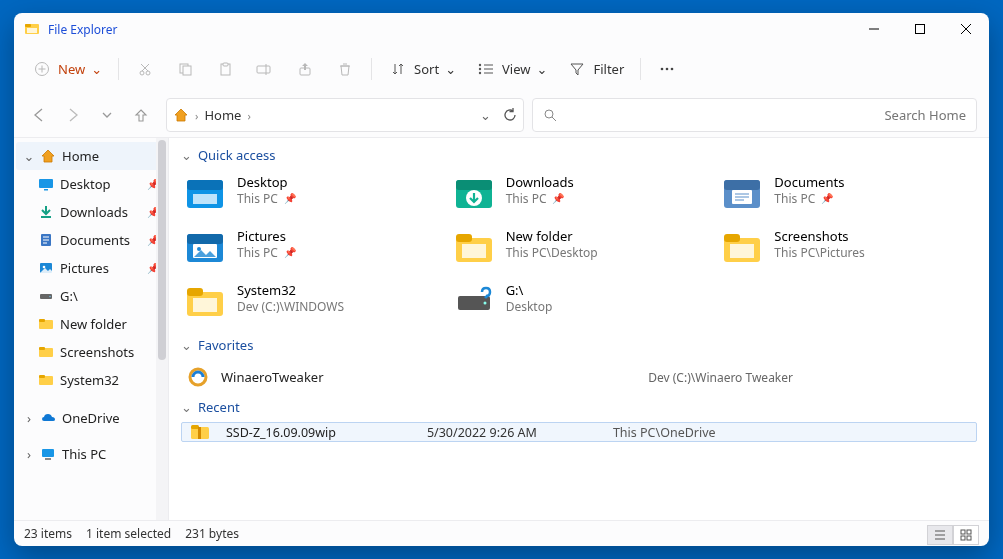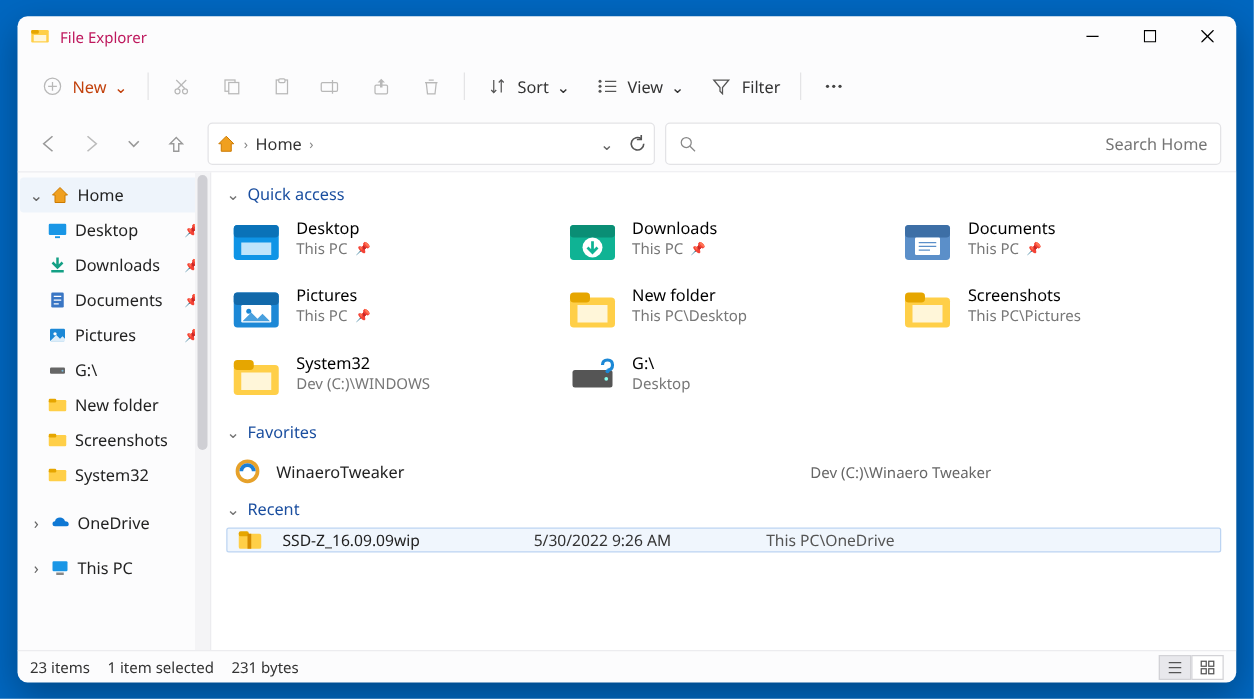--- a/index.html
+++ b/index.html
@@ -1,18 +1,18 @@
 <!DOCTYPE html>
 <html><head>
 <meta charset="utf-8">
 <style>
   *{box-sizing:border-box;margin:0;padding:0;font-family:"Segoe UI",system-ui,sans-serif;}
   body{background:#0067c0;display:flex;align-items:center;justify-content:center;width:1003px;height:559px;overflow:hidden;}
   .window{width:975px;height:533px;background:#fcfcfd;border-radius:8px;box-shadow:0 10px 30px rgba(0,0,0,.3);display:flex;flex-direction:column;overflow:hidden;position:relative;}
-  .titlebar{height:32px;display:flex;align-items:center;padding-left:10px;font-size:12px;color:#be185d;}
+  .titlebar{height:32px;display:flex;align-items:center;padding-left:10px;font-size:12px;color:#1d4ed8;}
   .titlebar .app-icon{width:16px;height:16px;margin-right:8px;}
   .titlebar .title{flex:1;}
   .win-controls{display:flex;height:100%;}
   .win-btn{width:46px;height:100%;display:flex;align-items:center;justify-content:center;color:#000;}
   .win-btn svg{display:block;}
   .toolbar{height:48px;display:flex;align-items:center;padding:0 10px;gap:4px;color:#9a9a9a;border-bottom:1px solid transparent;}
   .tb-btn{display:flex;align-items:center;gap:6px;padding:6px 8px;border-radius:4px;font-size:13px;color:#c2410c;}
   .tb-btn.dark{color:#333;}
   .tb-ico{width:20px;height:20px;display:flex;align-items:center;justify-content:center;}
   .tb-sep{width:1px;height:22px;background:#e4e4e6;margin:0 4px;}
@@ -40,21 +40,21 @@
   .qa-ico{width:44px;height:40px;display:flex;align-items:center;justify-content:center;}
   .qa-txt{display:flex;flex-direction:column;line-height:1.3;}
   .qa-name{color:#000;}
   .qa-sub{color:#777;font-size:12px;display:flex;align-items:center;gap:6px;}
   .qa-sub .pin{color:#aaa;font-size:10px;}
   .fav-row{display:flex;align-items:center;padding:6px 4px 10px 6px;gap:12px;}
   .fav-row .loc{color:#666;margin-left:auto;margin-right:180px;font-size:12px;}
   .recent-row{border:1px solid #bcd4f2;background:#f0f6fd;border-radius:2px;display:flex;align-items:center;padding:0 8px;gap:16px;font-size:12.5px;}
   .recent-row .date{margin-left:75px;color:#333;}
   .recent-row .loc{margin-left:60px;color:#555;}
-  .status{height:26px;border-top:1px solid #ececef;display:flex;align-items:center;padding:4px 10px;font-size:12px;color:#333;gap:14px;}
+  .status{height:26px;border-top:1px solid #ececef;display:flex;padding:4px 10px;font-size:12px;color:#333;gap:14px;}
   .status .spacer{flex:1;}
   .view-toggle{display:flex;gap:0;}
   .vt-btn{width:26px;height:20px;border:1px solid #d2d2d6;display:flex;align-items:center;justify-content:center;background:#fff;}
   .vt-btn.active{background:#e8e8ec;}
   svg{display:block;}
   .sep-chev{color:#888;font-size:11px;}
   .home-ico-svg{width:16px;height:16px;}
   .crumb{display:flex;align-items:center;gap:6px;}
 </style>
 </head>

